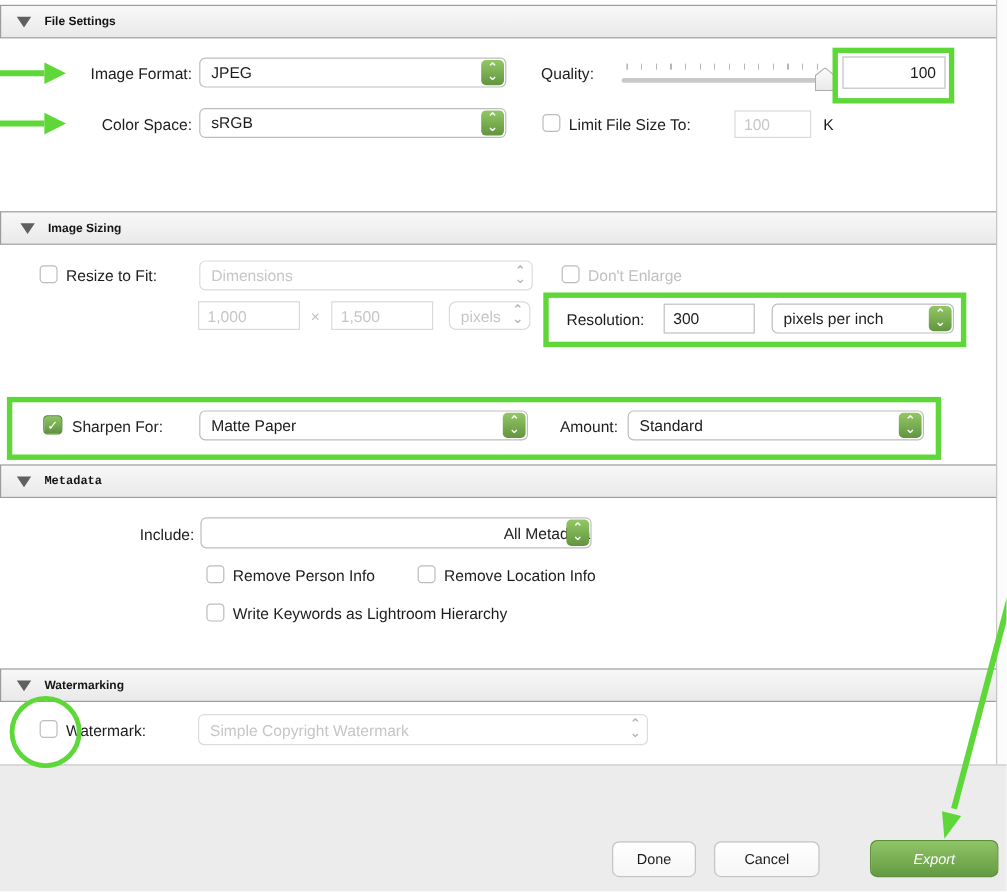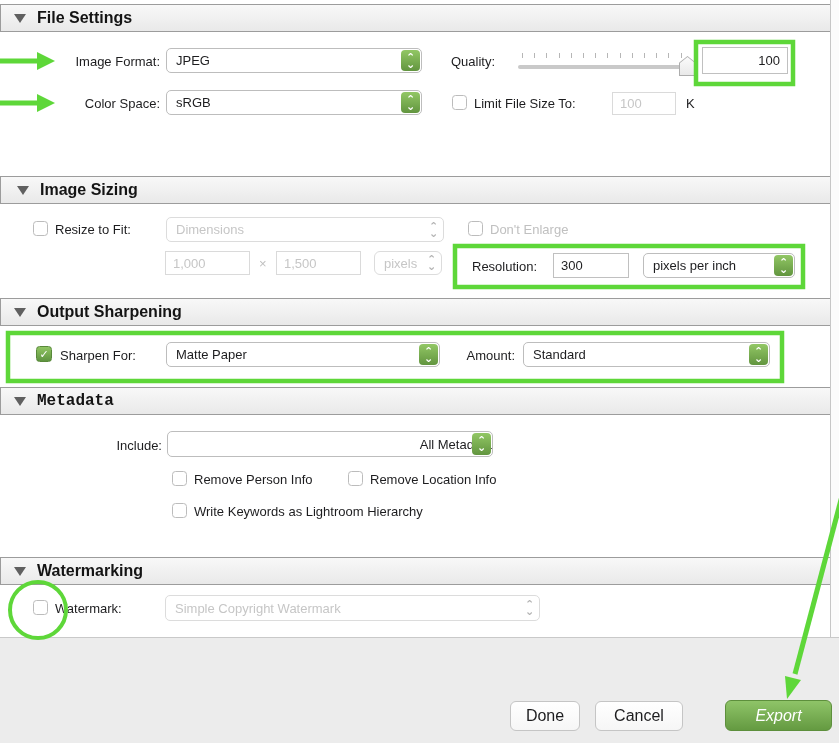--- a/index.html
+++ b/index.html
@@ -2,21 +2,21 @@
 <html><head>
 <meta charset="utf-8">
 <style>
   html,body{margin:0;padding:0;background:#fff;}
   #canvas{position:relative;width:839px;height:743px;background:#ffffff;overflow:hidden;
           font-family:"Liberation Sans","DejaVu Sans",sans-serif;-webkit-font-smoothing:antialiased;}
   
   .sec-header{position:absolute;left:0;width:831px;height:28px;box-sizing:border-box;
     background:linear-gradient(#f8f8f8,#e9e9e9);border:1px solid #9c9c9c;
     display:flex;align-items:center;padding-left:13px;gap:11px;}
-  .sec-title{font-size:16px;font-weight:700;color:#141414;}
+  .sec-title{font-size:10px;font-weight:700;color:#141414;}
   .tri{width:0;height:0;border-left:6.5px solid transparent;border-right:6.5px solid transparent;
        border-top:9px solid #606060;}
   
   .lbl{position:absolute;font-size:13px;color:#1d1d1f;white-space:nowrap;}
   .lbl.r{text-align:right;}
   .lbl.dis{color:#c0c0c0;}
   
   .popup{position:absolute;height:25px;box-sizing:border-box;background:#fff;
     border:1px solid #bdbdbd;border-radius:5px;display:flex;align-items:center;
     padding-left:9px;font-size:13px;color:#1d1d1f;}
@@ -44,21 +44,21 @@
   .ticks{position:absolute;left:4px;right:8px;top:5px;height:5px;
     background-image:repeating-linear-gradient(to right,#b6b6b6 0 1px,transparent 1px 12.2px);}
   .track{position:absolute;left:0;right:2px;top:17px;height:3.5px;background:#c9c9c9;border-radius:2px;}
   .thumb{position:absolute;right:0;top:8px;width:17px;height:20px;
     clip-path:polygon(50% 0,100% 34%,100% 100%,0 100%,0 34%);background:#adadad;}
   .thumb-in{position:absolute;inset:1px;clip-path:polygon(50% 0,100% 34%,100% 100%,0 100%,0 34%);
     background:linear-gradient(#fbfbfb,#e9e9e9);}
   
   .footer{position:absolute;left:0;top:637px;width:839px;height:106px;background:#ececec;
     border-top:1px solid #c9c9c9;}
-  .btn{position:absolute;box-sizing:border-box;height:30px;border-radius:6px;font-size:16px;
+  .btn{position:absolute;box-sizing:border-box;height:30px;border-radius:6px;font-size:12px;
     display:flex;align-items:center;justify-content:center;
     background:linear-gradient(#ffffff,#f6f6f6);border:1px solid #c5c5c5;color:#1d1d1f;}
   .btn.primary{background:linear-gradient(#8fc468,#649a41);border:1px solid #5d8f3c;color:#fff;}
   
   .vline{position:absolute;left:830px;top:0;width:1px;height:637px;background:#c6c6c6;}
   .rstrip{position:absolute;left:831px;top:0;width:8px;height:637px;background:#fbfbfb;}
   
   #anno{position:absolute;left:0;top:0;width:839px;height:743px;pointer-events:none;z-index:50;}
 </style>
 </head>
@@ -121,24 +121,20 @@
     <span class="stepper gray"></span>
   </div>
 
   <div class="lbl" style="left:472px;top:259px;">Resolution:</div>
   <input class="field" style="left: 553px; top: 253px; width: 76px; height: 25px;" value="300">
   <div class="popup" style="left:643px;top:253px;width:152px;">
     <span class="val">pixels per inch</span>
     <span class="stepper"></span>
   </div>
 
-  <div class="sec-header" style="top:298px;">
-    <span class="tri"></span>
-    <span class="sec-title">Output Sharpening</span>
-  </div>
 
   <div class="cb checked" style="left:36px;top:346px;width:16px;height:16px;">
     <span>✓</span>
   </div>
   <div class="lbl" style="left:60px;top:348px;">Sharpen For:</div>
   <div class="popup" style="left:166px;top:342px;width:274px;">
     <span class="val">Matte Paper</span>
     <span class="stepper"></span>
   </div>
   <div class="lbl r" style="left:440px;top:348px;width:75px;">Amount:</div>

